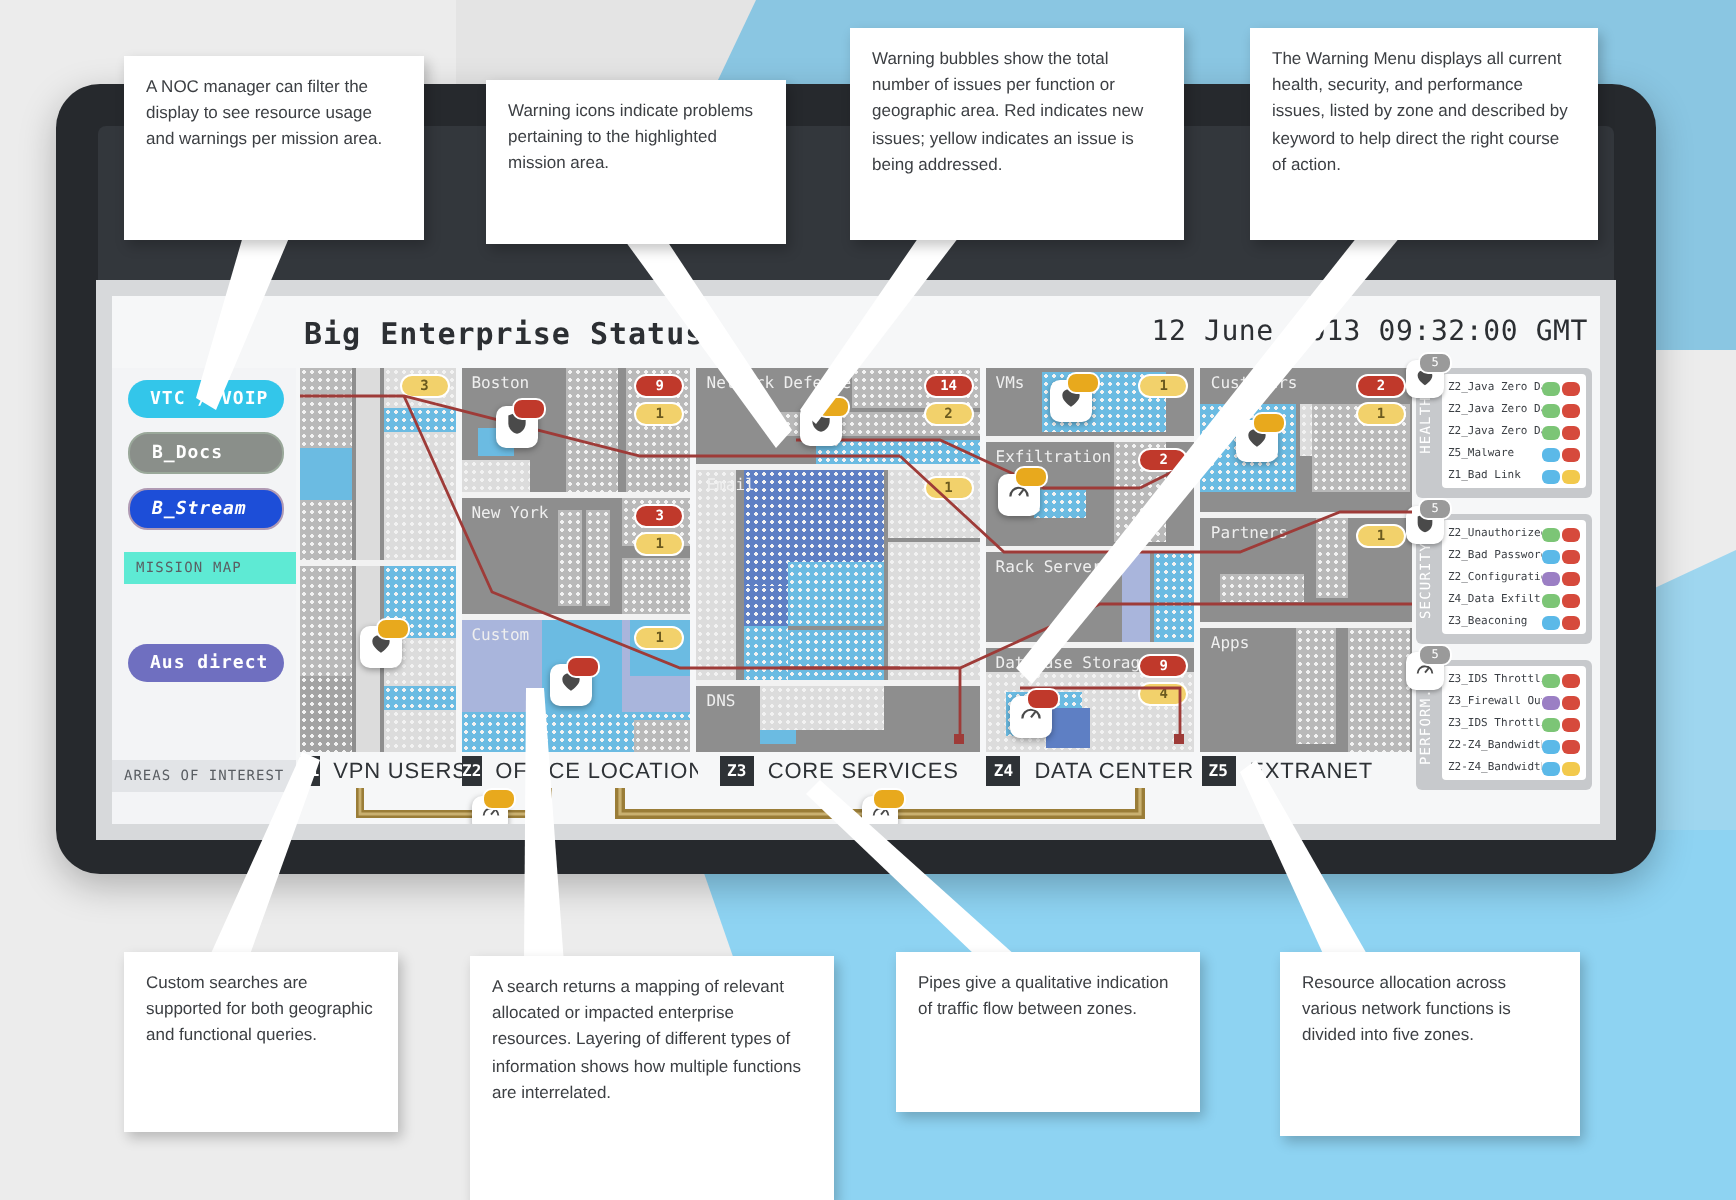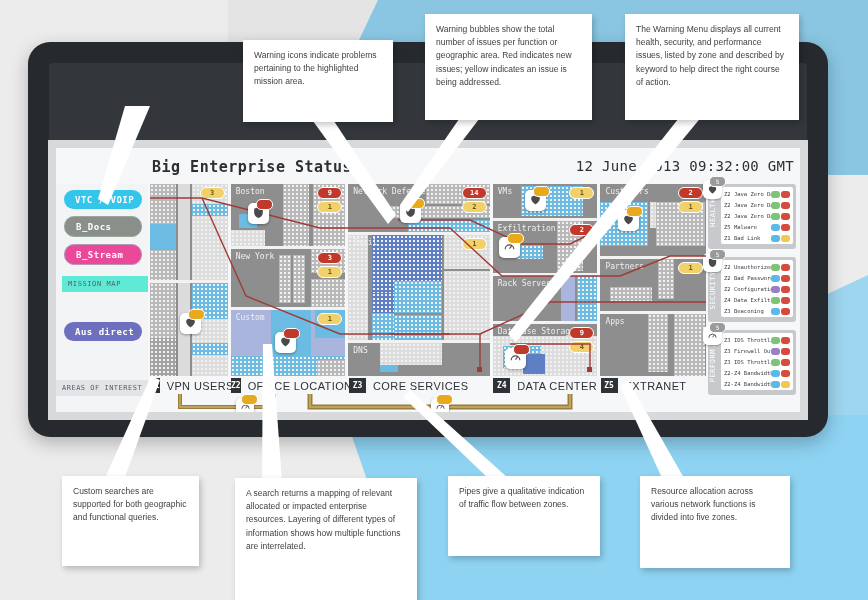--- a/index.html
+++ b/index.html
@@ -33,21 +33,21 @@
   .app-clock{position:absolute;right:6px;top:10px;font-family:"DejaVu Sans Mono","Liberation Mono",monospace;
      font-size:14px;color:#2c2f33;letter-spacing:.3px;}
 
   
   .sidebar{position:absolute;left:0;top:36px;width:92px;bottom:0;background:#f3f4f6;}
   .pill{margin:0 6px 7px 8px;height:19px;border-radius:10px;display:flex;align-items:center;
      padding-left:11px;font-family:"DejaVu Sans Mono","Liberation Mono",monospace;font-size:9px;
      color:#fff;font-weight:bold;letter-spacing:.5px;}
   .pill.vtc{background:#33c6ea;}
   .pill.docs{background:#8a8f8a;border:1px solid #9aa89a;}
-  .pill.stream{background:#ec4899;border:1px solid #b09ab4;}
+  .pill.stream{background:#1d4ed8;border:1px solid #b09ab4;font-style:italic;}
   .pill.aus{background:#6f6fc0;}
   .side-label{margin:11px 0 8px 6px;height:16px;background:#5eead4;display:flex;align-items:center;
      padding-left:6px;font-family:"DejaVu Sans Mono","Liberation Mono",monospace;font-size:7px;
      color:#5a5e63;letter-spacing:.6px;}
   .side-gap{height:22px;}
   .aoi{position:absolute;left:0;bottom:16px;width:86px;height:16px;background:#e2e4e7;display:flex;
      align-items:center;padding-left:6px;font-family:"DejaVu Sans Mono","Liberation Mono",monospace;
      font-size:7px;color:#5a5e63;letter-spacing:.5px;}
 
   
@@ -87,21 +87,21 @@
   
   .pipes{position:absolute;left:94px;top:36px;width:556px;height:192px;pointer-events:none;z-index:7;}
 
   
   .zbar{position:absolute;left:94px;top:230px;width:556px;height:15px;display:flex;gap:3px;}
   .zlab{display:flex;align-items:center;background:#f6f7f8;}
   .zlab .tag{width:17px;height:15px;background:#2e3236;color:#fff;display:flex;align-items:center;
      justify-content:center;font-family:"DejaVu Sans Mono","Liberation Mono",monospace;font-size:8px;font-weight:bold;}
   .zlab .nm{margin-left:7px;font-family:Liberation Sans, sans-serif;font-size:11px;
      color:#2e3236;letter-spacing:.4px;white-space:nowrap;}
-  .zlab.z1{width:78px;} .zlab.z2{width:115px;} .zlab.z3{width:142px;}
+  .zlab.z1{width:78px;} .zlab.z2{width:115px;} .zlab.z3{width:142px;justify-content:center;}
   .zlab.z4{width:105px;} .zlab.z5{width:106px;}
 
   
   .conn{position:absolute;left:94px;top:246px;width:556px;height:22px;}
 
   
   .warnmenu{position:absolute;right:4px;top:36px;width:88px;bottom:6px;}
   .wsec{position:relative;background:#dfe1e4;border-radius:3px;margin-bottom:5px;padding:3px 3px 3px 13px;}
   .wsec-label{position:absolute;left:1px;top:14px;width:11px;writing-mode:vertical-rl;transform:rotate(180deg);
      font-family:"DejaVu Sans Mono","Liberation Mono",monospace;font-size:7px;color:#fff;letter-spacing:.6px;}
@@ -594,20 +594,23 @@
       <polygon points="302,106 324,106 396,215 388,224"></polygon>
       <polygon points="468,106 489,106 408,212 400,205"></polygon>
       <polygon points="690,104 712,104 516,342 508,334"></polygon>
       <polygon points="104,480 124,480 160,380 151,376"></polygon>
       <polygon points="262,482 282,482 272,344 263,344"></polygon>
       <polygon points="488,478 508,478 410,390 403,397"></polygon>
       <polygon points="662,478 684,478 628,380 620,386"></polygon>
     </g>
   </svg>
 
+  <div class="callout" style="left:62px;top:28px;width:128px;height:74px">
+    <span>A NOC manager can filter the display to see resource usage and warnings per mission area.</span>
+  </div>
 
   <div class="callout" style="left:243px;top:40px;width:128px;height:64px">
     <span>Warning icons indicate problems pertaining to the highlighted mission area.</span>
   </div>
 
   <div class="callout" style="left:425px;top:14px;width:145px;height:88px">
     <span>Warning bubbles show the total number of issues per function or geographic area. Red indicates new issues; yellow indicates an issue is being addressed.</span>
   </div>
 
   <div class="callout" style="left:625px;top:14px;width:152px;height:88px">

